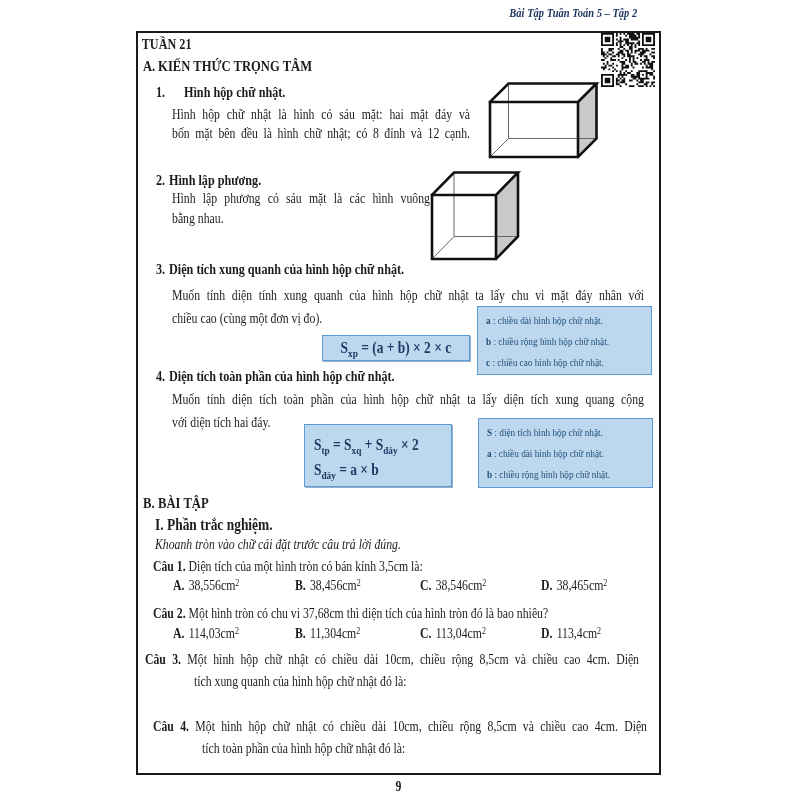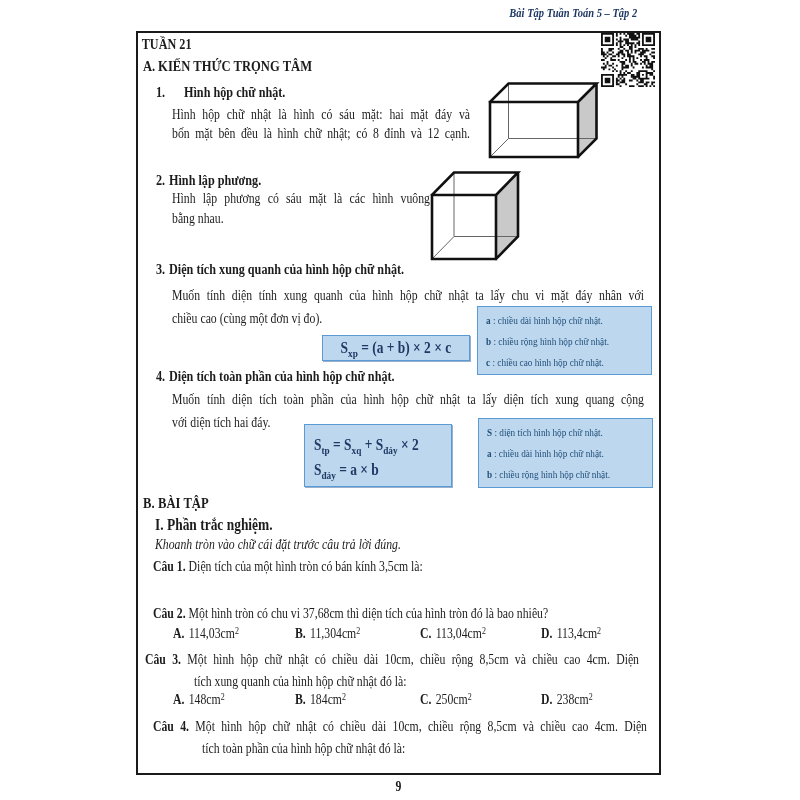--- a/index.html
+++ b/index.html
@@ -147,45 +147,45 @@
 
   <div id="secB" class="abs"><span class="sqx"><span class="seclabel">B.</span><span>BÀI TẬP</span></span></div>
   <div id="partI" class="abs"><span class="sqx"><span>I.</span> <span>Phần trắc nghiệm.</span></span></div>
   <div id="instr" class="abs"><span class="sqx">Khoanh tròn vào chữ cái đặt trước câu trả lời đúng.</span></div>
 
   <div id="q1" class="abs q">
       <div style="width: 588.095px; transform: scaleX(0.84); transform-origin: 0px 0px;">
         <div class="tline"><span class="lbl">Câu 1.</span> Diện tích của một hình tròn có bán kính 3,5cm là:</div>
       </div>
     </div>
+  <div id="q1opts" class="abs optrow">
+      <span class="opt" style="left: 173px;"><b>A.</b>38,556cm<span class="sup">2</span></span>
+      <span class="opt" style="left: 295px;"><b>B.</b>38,456cm<span class="sup">2</span></span>
+      <span class="opt" style="left: 420px;"><b>C.</b>38,546cm<span class="sup">2</span></span>
+      <span class="opt" style="left: 541px;"><b>D.</b>38,465cm<span class="sup">2</span></span>
+    </div>
 
   <div id="q2" class="abs q">
       <div style="width: 588.095px; transform: scaleX(0.84); transform-origin: 0px 0px;">
         <div class="tline"><span class="lbl">Câu 2.</span> Một hình tròn có chu vi 37,68cm thì diện tích của hình tròn đó là bao nhiêu?</div>
       </div>
     </div>
   <div id="q2opts" class="abs optrow">
       <span class="opt" style="left: 173px;"><b>A.</b>114,03cm<span class="sup">2</span></span>
       <span class="opt" style="left: 295px;"><b>B.</b>11,304cm<span class="sup">2</span></span>
       <span class="opt" style="left: 420px;"><b>C.</b>113,04cm<span class="sup">2</span></span>
       <span class="opt" style="left: 541px;"><b>D.</b>113,4cm<span class="sup">2</span></span>
     </div>
 
   <div id="q3" class="abs q">
       <div style="width: 588.095px; transform: scaleX(0.84); transform-origin: 0px 0px;">
         <div class="tline just"><span class="lbl">Câu 3.</span> Một hình hộp chữ nhật có chiều dài 10cm, chiều rộng 8,5cm và chiều cao 4cm. Diện</div>
         <div class="tline" style="margin-left: 58.3333px;">tích xung quanh của hình hộp chữ nhật đó là:</div>
       </div>
     </div>
-  <div id="q3opts" class="abs optrow">
-      <span class="opt" style="left: 173px;"><b>A.</b>148cm<span class="sup">2</span></span>
-      <span class="opt" style="left: 295px;"><b>B.</b>184cm<span class="sup">2</span></span>
-      <span class="opt" style="left: 420px;"><b>C.</b>250cm<span class="sup">2</span></span>
-      <span class="opt" style="left: 541px;"><b>D.</b>238cm<span class="sup">2</span></span>
-    </div>
 
   <div id="q4" class="abs q">
       <div style="width: 588.095px; transform: scaleX(0.84); transform-origin: 0px 0px;">
         <div class="tline just"><span class="lbl">Câu 4.</span> Một hình hộp chữ nhật có chiều dài 10cm, chiều rộng 8,5cm và chiều cao 4cm. Diện</div>
         <div class="tline" style="margin-left: 58.3333px;">tích toàn phần của hình hộp chữ nhật đó là:</div>
       </div>
     </div>
 
   <div id="pnum" class="abs"><span class="sqc">9</span></div>
 </div>

